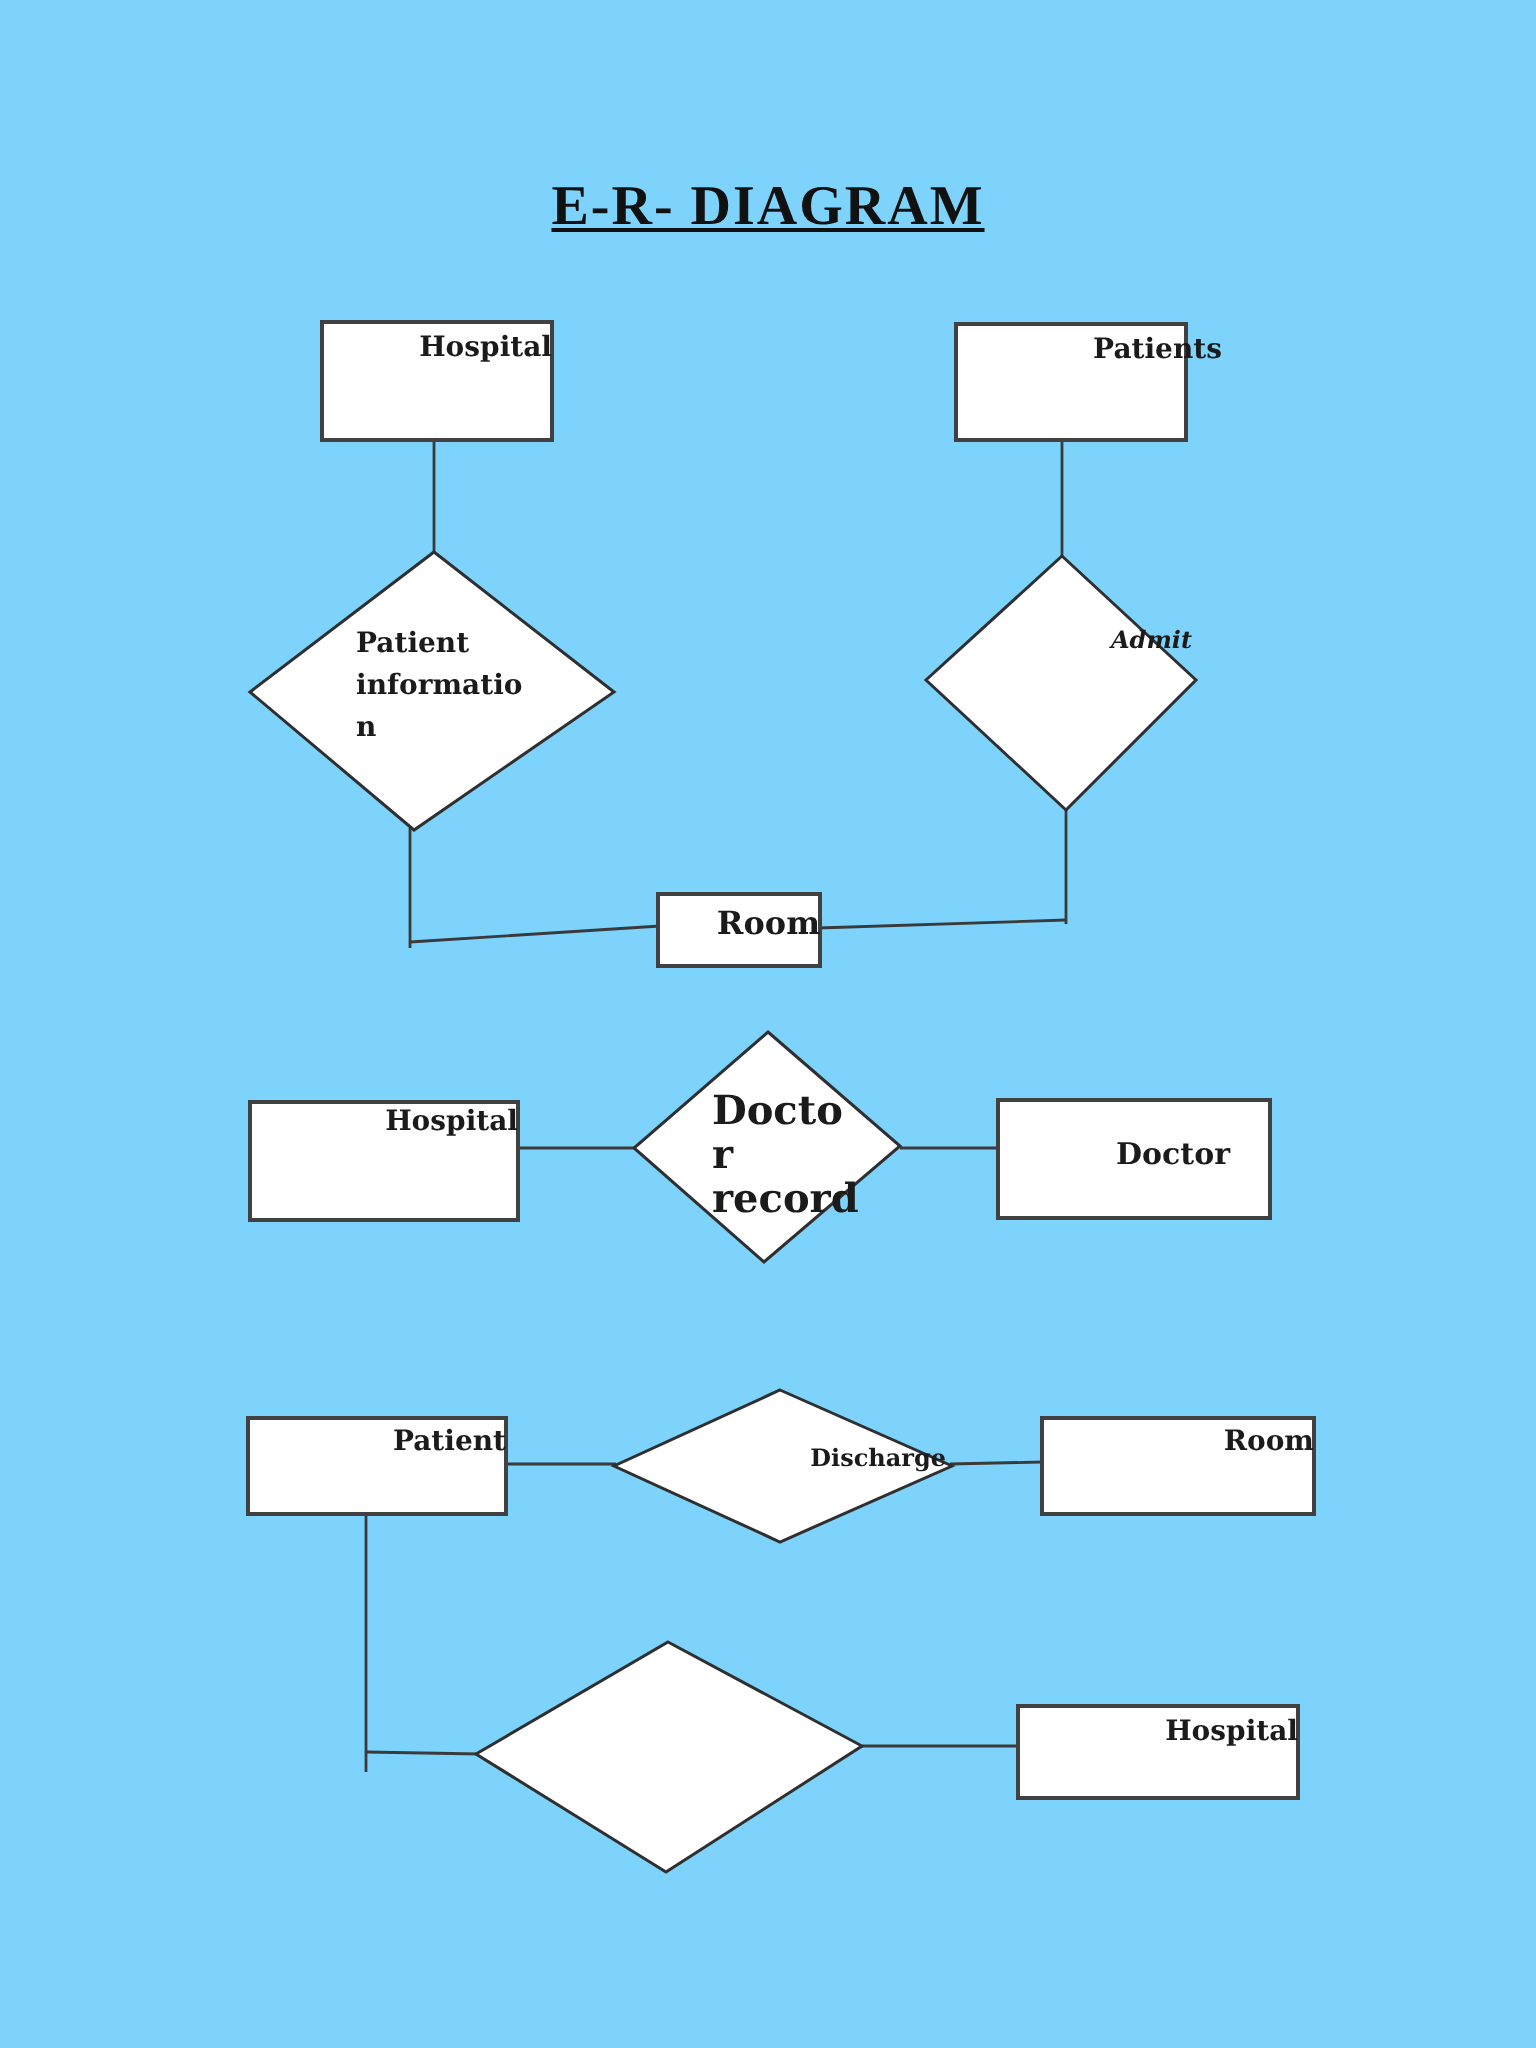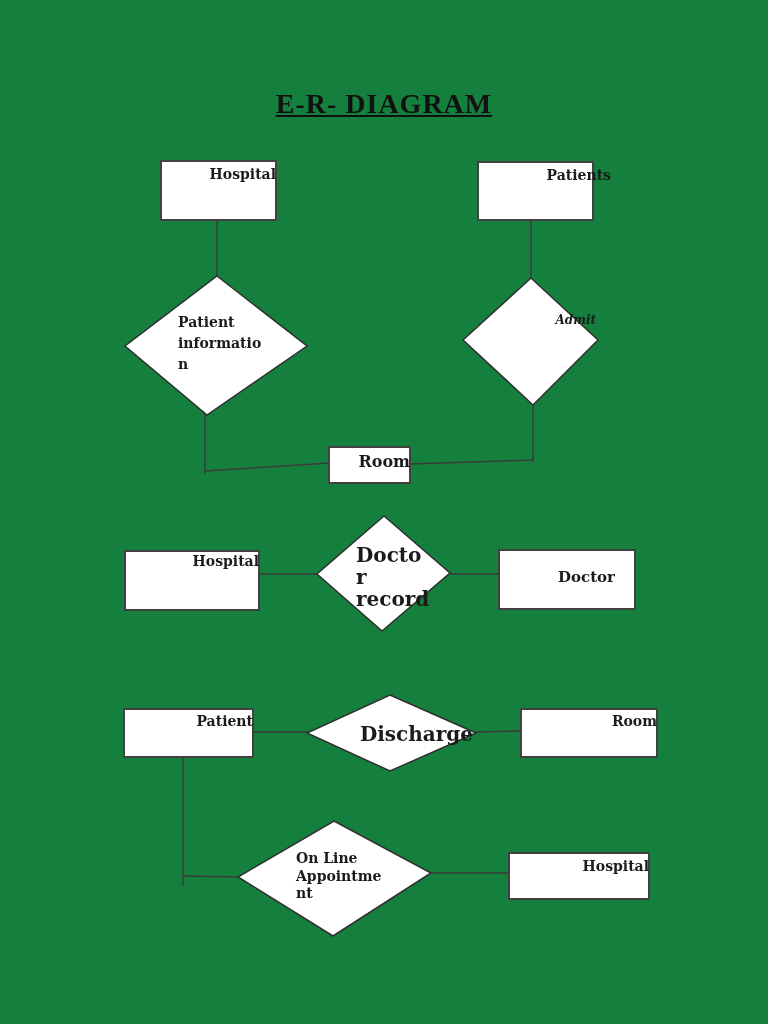--- a/index.html
+++ b/index.html
@@ -4,21 +4,21 @@
 <style>
   html, body {
     margin: 0;
     padding: 0;
     background: #ffffff;
   }
   .page {
     position: relative;
     width: 768px;
     height: 1024px;
-    background: #15803d;
+    background: #7dd3fc;
     overflow: hidden;
     font-family: "DejaVu Serif", serif;
   }
   .title {
     position: absolute;
     left: 0;
     top: 88px;
     width: 768px;
     margin: 0;
     text-align: center;
@@ -51,21 +51,21 @@
   .lbl-hospital-mid   { left: 125px; top: 553px; width: 134px; font-size: 14px; }
   .lbl-doctor         { left: 499px; top: 568px; width: 116px; font-size: 15px; }
   .lbl-patient        { left: 124px; top: 713px; width: 129px; font-size: 14px; }
   .lbl-room-bottom    { left: 521px; top: 713px; width: 136px; font-size: 14px; }
   .lbl-hospital-bot   { left: 509px; top: 858px; width: 140px; font-size: 14px; }
 
   
   .lbl-patient-info   { left: 178px; top: 312px; width: 110px; font-size: 14px; line-height: 21px; }
   .lbl-admit          { left: 466px; top: 313px; width: 130px; font-size: 12px; font-style: italic; }
   .lbl-doctor-record  { left: 356px; top: 544px; width:  95px; font-size: 20px; line-height: 22px; }
-  .lbl-discharge      { left: 313px; top: 722px; width: 160px; font-size: 20px; }
+  .lbl-discharge      { left: 313px; top: 722px; width: 160px; font-size: 12px; }
   .lbl-online-appt    { left: 296px; top: 850px; width: 115px; font-size: 14px; line-height: 17.5px; }
 
   .shape-rect   { fill: #ffffff; stroke: #414141; stroke-width: 2; }
   .shape-diam   { fill: #ffffff; stroke: #2f2f2f; stroke-width: 1.5; }
   .connector    { stroke: #3a3a3a; stroke-width: 1.4; }
 </style>
 </head>
 <body>
 
 <div class="page">
@@ -114,17 +114,14 @@
   <div class="lbl center lbl-hospital-bot">Hospital</div>
 
   <div class="lbl left lbl-patient-info">Patient
 informatio
 n</div>
   <div class="lbl center lbl-admit">Admit</div>
   <div class="lbl left lbl-doctor-record">Docto
 r
 record</div>
   <div class="lbl center lbl-discharge">Discharge</div>
-  <div class="lbl left lbl-online-appt">On Line
-Appointme
-nt</div>
 
 </div>
 
 </body></html>

